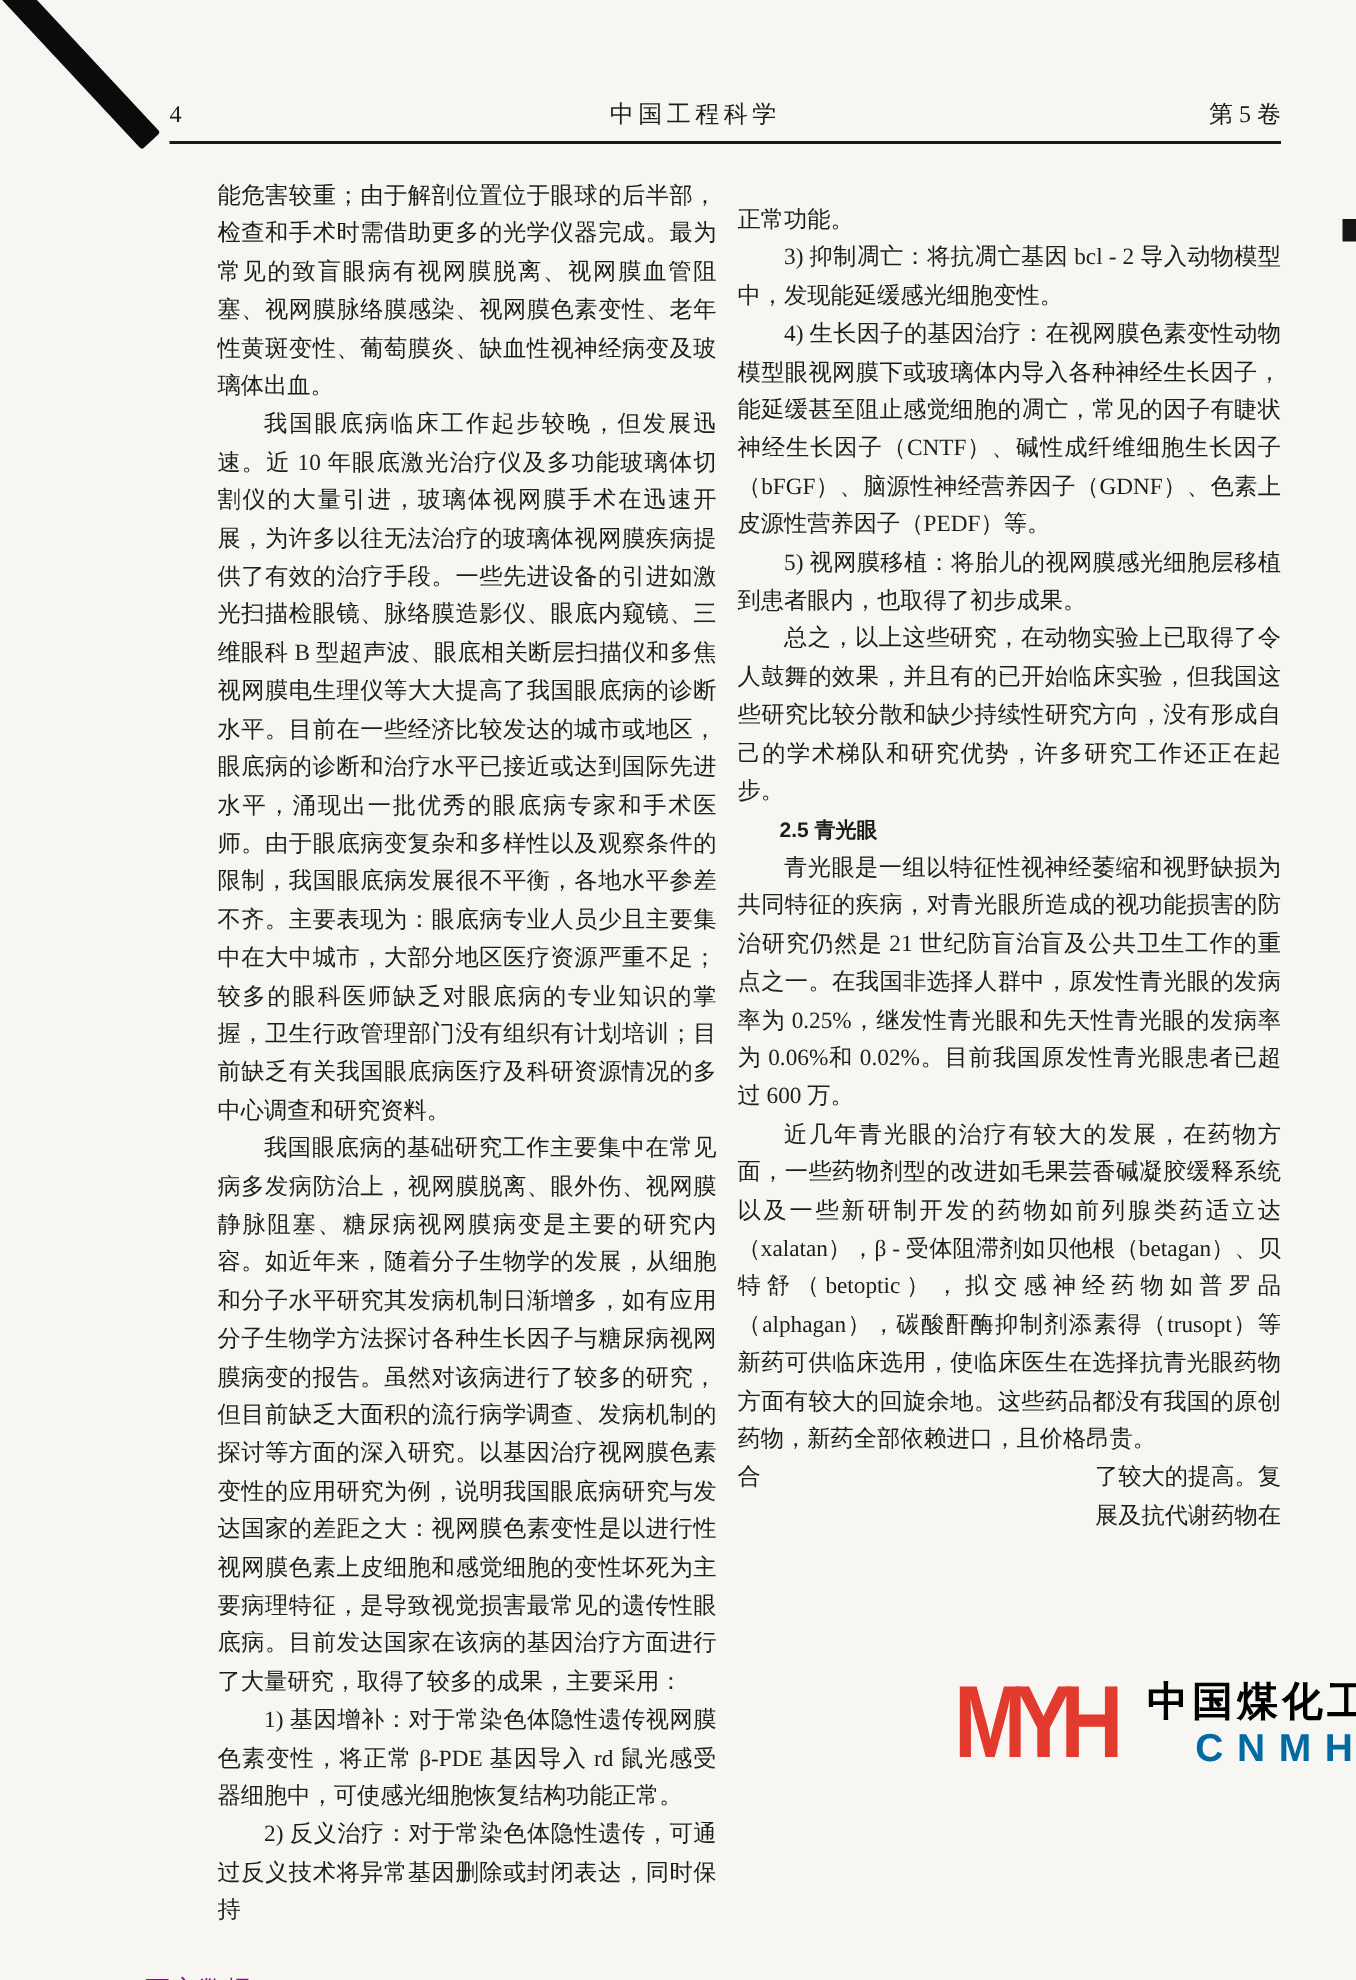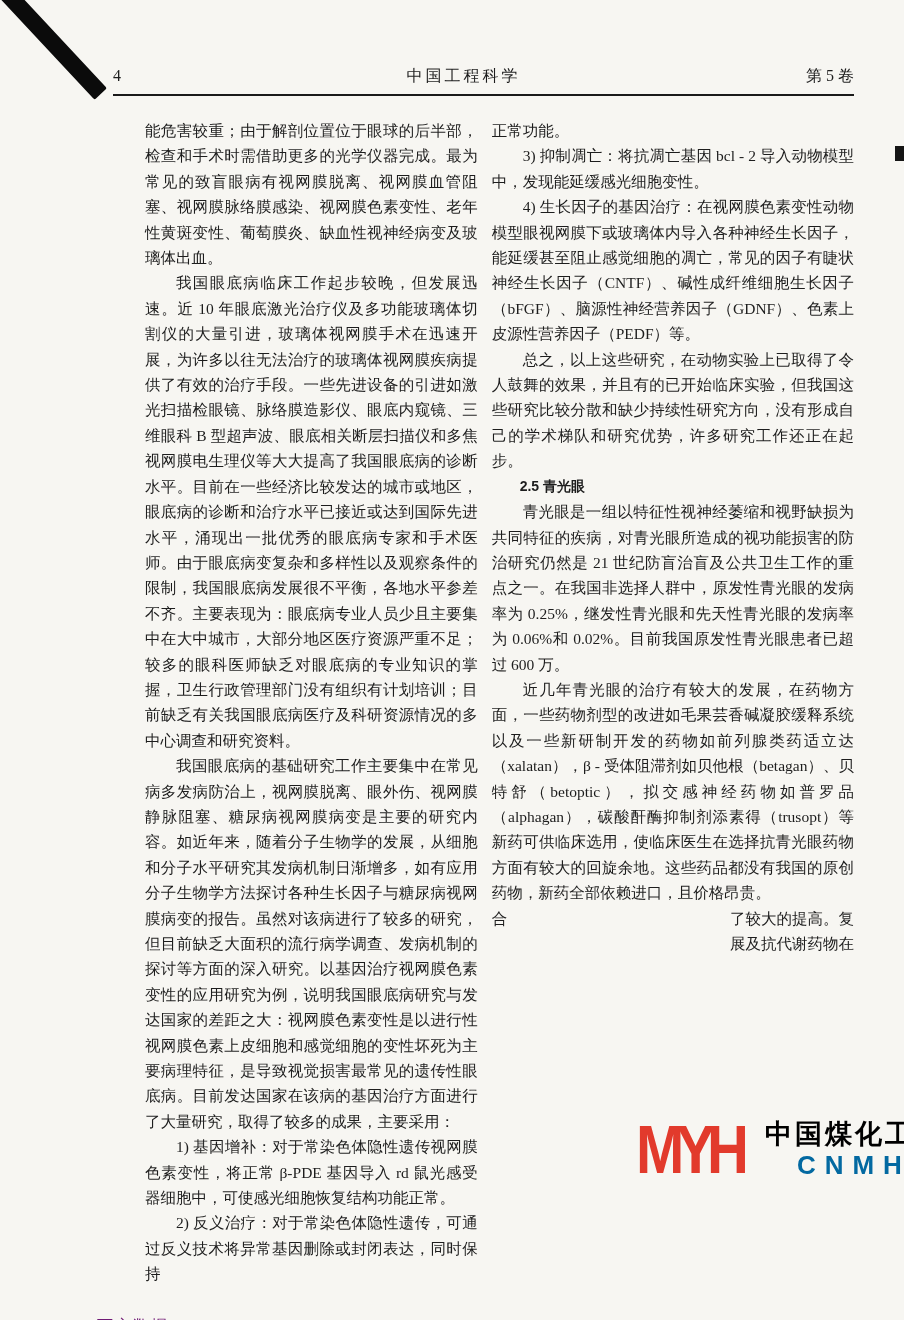--- a/index.html
+++ b/index.html
@@ -39,21 +39,21 @@
     position: absolute; top: 94px; left: 113px; width: 741px;
     height: 1.5px; background: #1a1a1a;
   }
   
   .columns {
     position: absolute; top: 118px; left: 113px; width: 741px;
     display: flex; gap: 14px;
   }
   .col { font-size: 15.5px; line-height: 25.4px; text-align: justify; }
   .col-left  { width: 348px; margin-left: 32px; }
-  .col-right { width: 379px; }
+  .col-right { width: 379px; margin-top: 16px; }
   .col p { margin: 0; text-indent: 2em; }
   .col p.no-indent { text-indent: 0; }
   .section-heading {
     font-weight: bold;
     margin: 5px 0 3px 0;
     text-indent: 0;
     font-family: "Liberation Sans", sans-serif;
     font-size: 14px;
   }
   .obscured-l1 { display: flex; justify-content: space-between; }
@@ -109,20 +109,21 @@
       <p>我国眼底病临床工作起步较晚，但发展迅速。近 10 年眼底激光治疗仪及多功能玻璃体切割仪的大量引进，玻璃体视网膜手术在迅速开展，为许多以往无法治疗的玻璃体视网膜疾病提供了有效的治疗手段。一些先进设备的引进如激光扫描检眼镜、脉络膜造影仪、眼底内窥镜、三维眼科 B 型超声波、眼底相关断层扫描仪和多焦视网膜电生理仪等大大提高了我国眼底病的诊断水平。目前在一些经济比较发达的城市或地区，眼底病的诊断和治疗水平已接近或达到国际先进水平，涌现出一批优秀的眼底病专家和手术医师。由于眼底病变复杂和多样性以及观察条件的限制，我国眼底病发展很不平衡，各地水平参差不齐。主要表现为：眼底病专业人员少且主要集中在大中城市，大部分地区医疗资源严重不足；较多的眼科医师缺乏对眼底病的专业知识的掌握，卫生行政管理部门没有组织有计划培训；目前缺乏有关我国眼底病医疗及科研资源情况的多中心调查和研究资料。</p>
       <p>我国眼底病的基础研究工作主要集中在常见病多发病防治上，视网膜脱离、眼外伤、视网膜静脉阻塞、糖尿病视网膜病变是主要的研究内容。如近年来，随着分子生物学的发展，从细胞和分子水平研究其发病机制日渐增多，如有应用分子生物学方法探讨各种生长因子与糖尿病视网膜病变的报告。虽然对该病进行了较多的研究，但目前缺乏大面积的流行病学调查、发病机制的探讨等方面的深入研究。以基因治疗视网膜色素变性的应用研究为例，说明我国眼底病研究与发达国家的差距之大：视网膜色素变性是以进行性视网膜色素上皮细胞和感觉细胞的变性坏死为主要病理特征，是导致视觉损害最常见的遗传性眼底病。目前发达国家在该病的基因治疗方面进行了大量研究，取得了较多的成果，主要采用：</p>
       <p>1) 基因增补：对于常染色体隐性遗传视网膜色素变性，将正常 β-PDE 基因导入 rd 鼠光感受器细胞中，可使感光细胞恢复结构功能正常。</p>
       <p>2) 反义治疗：对于常染色体隐性遗传，可通过反义技术将异常基因删除或封闭表达，同时保持</p>
     </div>
 
     <div class="col col-right">
       <p class="no-indent">正常功能。</p>
       <p>3) 抑制凋亡：将抗凋亡基因 bcl - 2 导入动物模型中，发现能延缓感光细胞变性。</p>
       <p>4) 生长因子的基因治疗：在视网膜色素变性动物模型眼视网膜下或玻璃体内导入各种神经生长因子，能延缓甚至阻止感觉细胞的凋亡，常见的因子有睫状神经生长因子（CNTF）、碱性成纤维细胞生长因子（bFGF）、脑源性神经营养因子（GDNF）、色素上皮源性营养因子（PEDF）等。</p>
+      <p>5) 视网膜移植：将胎儿的视网膜感光细胞层移植到患者眼内，也取得了初步成果。</p>
       <p>总之，以上这些研究，在动物实验上已取得了令人鼓舞的效果，并且有的已开始临床实验，但我国这些研究比较分散和缺少持续性研究方向，没有形成自己的学术梯队和研究优势，许多研究工作还正在起步。</p>
 
       <p class="section-heading">2.5  青光眼</p>
 
       <p>青光眼是一组以特征性视神经萎缩和视野缺损为共同特征的疾病，对青光眼所造成的视功能损害的防治研究仍然是 21 世纪防盲治盲及公共卫生工作的重点之一。在我国非选择人群中，原发性青光眼的发病率为 0.25%，继发性青光眼和先天性青光眼的发病率为 0.06%和 0.02%。目前我国原发性青光眼患者已超过 600 万。</p>
       <p>近几年青光眼的治疗有较大的发展，在药物方面，一些药物剂型的改进如毛果芸香碱凝胶缓释系统以及一些新研制开发的药物如前列腺类药适立达（xalatan），β - 受体阻滞剂如贝他根（betagan）、贝特舒（betoptic），拟交感神经药物如普罗品（alphagan），碳酸酐酶抑制剂添素得（trusopt）等新药可供临床选用，使临床医生在选择抗青光眼药物方面有较大的回旋余地。这些药品都没有我国的原创药物，新药全部依赖进口，且价格昂贵。</p>
 
       <div class="obscured-l1">
         <span>合</span>
         <span>了较大的提高。复</span>

